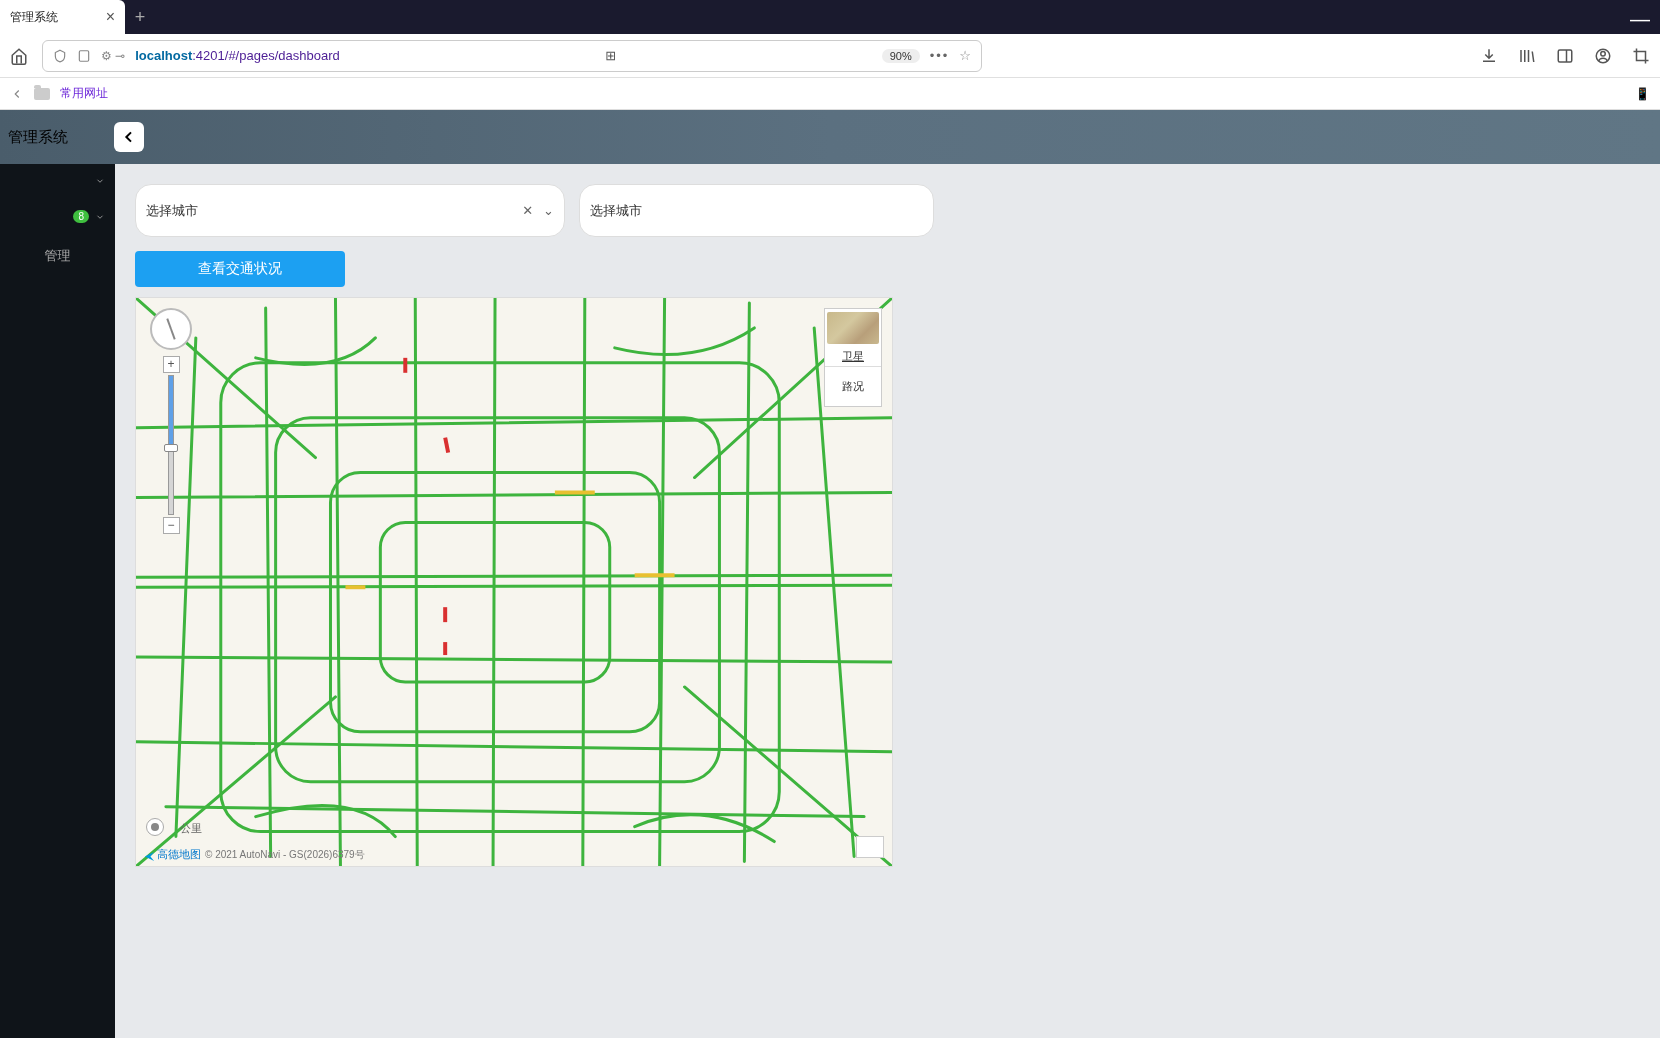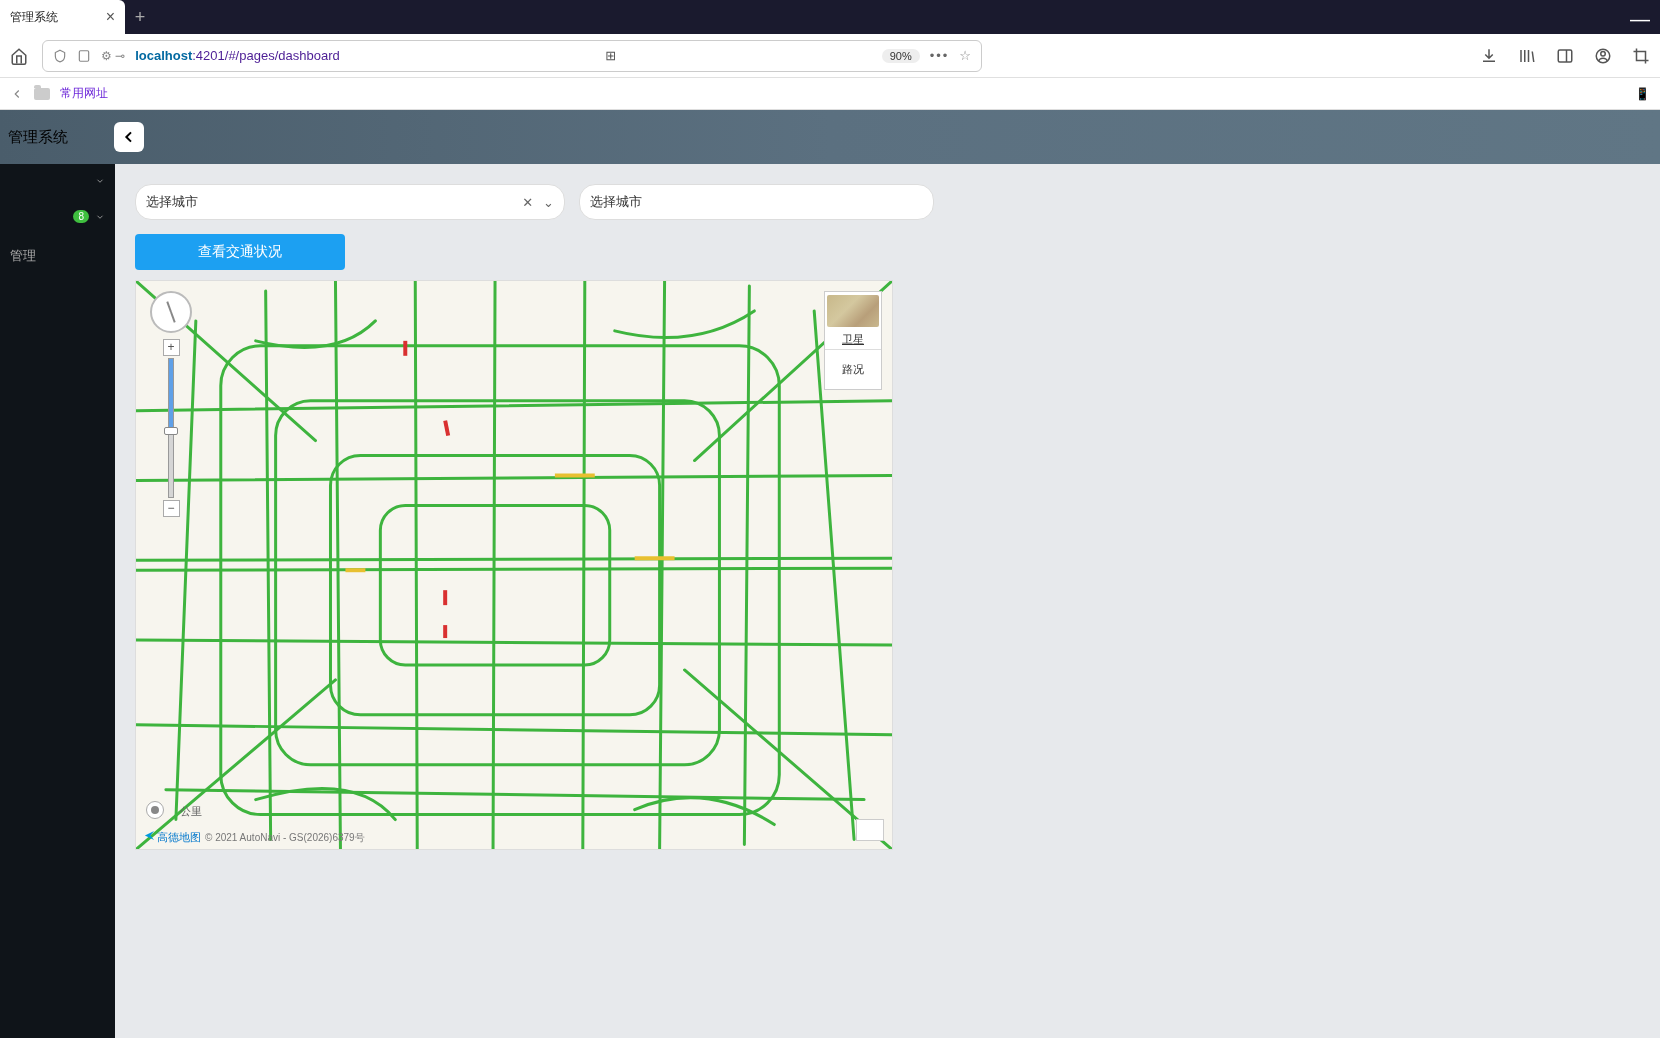--- a/index.html
+++ b/index.html
@@ -38,21 +38,21 @@
 .badge { background: #3fbf3f; color: #fff; font-size: 10px; border-radius: 8px; padding: 1px 5px; min-width: 14px; text-align: center; }
 .chev { width: 10px; color: #aaa; }
 
 
 .main-content { flex: 1; background: #e7e9ec; padding: 20px; overflow: auto; }
 .controls-row { display: flex; gap: 14px; margin-bottom: 14px; }
 .text-input { background: #fff; border: 1px solid #ddd; border-radius: 4px; height: 36px; padding: 0 12px; font-size: 13px; color: #333; outline: none; }
 .text-input::placeholder { color: #999; }
 .input-start { width: 208px; }
 .input-end { width: 208px; }
-.city-select { background: #fff; border: 1px solid #ddd; border-radius: 16px; height: 36px; padding: 0 10px; font-size: 13px; color: #333; display: flex; align-items: center; position: relative; }
+.city-select { background: #fff; border: 1px solid #ddd; border-radius: 16px; height: 53px; padding: 0 10px; font-size: 13px; color: #333; display: flex; align-items: center; position: relative; }
 .city1 { width: 430px; }
 .city2 { width: 355px; }
 .select-icons { margin-left: auto; display: flex; gap: 10px; color: #666; }
 .select-icons span { cursor: pointer; }
 
 .traffic-btn { background: #1ca0f2; color: #fff; border: none; border-radius: 4px; height: 36px; width: 210px; font-size: 14px; cursor: pointer; margin-bottom: 0; }
 
 
 .map-container { position: relative; width: 758px; height: 570px; background: #f7f5ee; border: 1px solid #ddd; margin-top: 10px; overflow: hidden; }
 .map-roads { position: absolute; inset: 0; }
@@ -71,21 +71,21 @@
 .layer-panel { position: absolute; top: 10px; right: 10px; background: #fff; border: 1px solid #ccc; font-size: 11px; width: 58px; }
 .layer-thumb { width: 52px; height: 32px; background: linear-gradient(135deg,#c8b88a 0%,#d4c89f 40%,#b89f7a 70%,#c9b88e 100%); margin: 3px auto; border-radius: 2px; }
 .layer-label { text-align: center; padding: 2px 0; color: #333; text-decoration: underline; cursor: pointer; }
 .layer-label2 { text-align: center; padding: 12px 0; border-top: 1px solid #ddd; color: #333; cursor: pointer; }
 
 .map-bl-ctrl { position: absolute; bottom: 30px; left: 10px; width: 18px; height: 18px; background: #fff; border: 1px solid #aaa; border-radius: 50%; display: flex; align-items: center; justify-content: center; }
 .map-bl-ctrl::after { content: ""; width: 8px; height: 8px; background: #888; border-radius: 50%; }
 .scale-label { position: absolute; bottom: 30px; left: 44px; font-size: 11px; color: #666; }
 
 .map-attrib { position: absolute; bottom: 4px; left: 8px; font-size: 10px; color: #777; display: flex; align-items: center; gap: 4px; }
-.amap-logo { color: #0077cc; font-size: 11px; display: inline-flex; align-items: flex-start; gap: 2px; }
+.amap-logo { color: #0077cc; font-size: 11px; display: inline-flex; align-items: flex-end; gap: 2px; }
 .amap-logo svg { width: 11px; height: 11px; fill: #0099dd; }
 
 .map-br-ctrl { position: absolute; bottom: 8px; right: 8px; width: 28px; height: 22px; background: #fff; border: 1px solid #ccc; }
 
 .win-min { position: absolute; top: 8px; right: 10px; color: #fff; font-size: 20px; }
 .mobile-icon { margin-left: auto; }
 </style>
 </head>
 <body>
 
@@ -166,21 +166,21 @@
       <svg class="chev" viewBox="0 0 24 24" fill="none" stroke="#aaa" stroke-width="2">
           <path d="M6 9l6 6 6-6"></path>
         </svg>
     </div>
     <div class="side-item">
       <span class="badge">8</span>
       <svg class="chev" viewBox="0 0 24 24" fill="none" stroke="#aaa" stroke-width="2">
           <path d="M6 9l6 6 6-6"></path>
         </svg>
     </div>
-    <div class="side-item" style="justify-content:flex-start;">
+    <div class="side-item" style="justify-content:center;">
       <span>管理</span>
     </div>
   </div>
 
   <div class="main-content">
     <div class="controls-row">
       <div class="city-select city1">
         <span>选择城市</span>
         <span class="select-icons">
           <span>✕</span>

